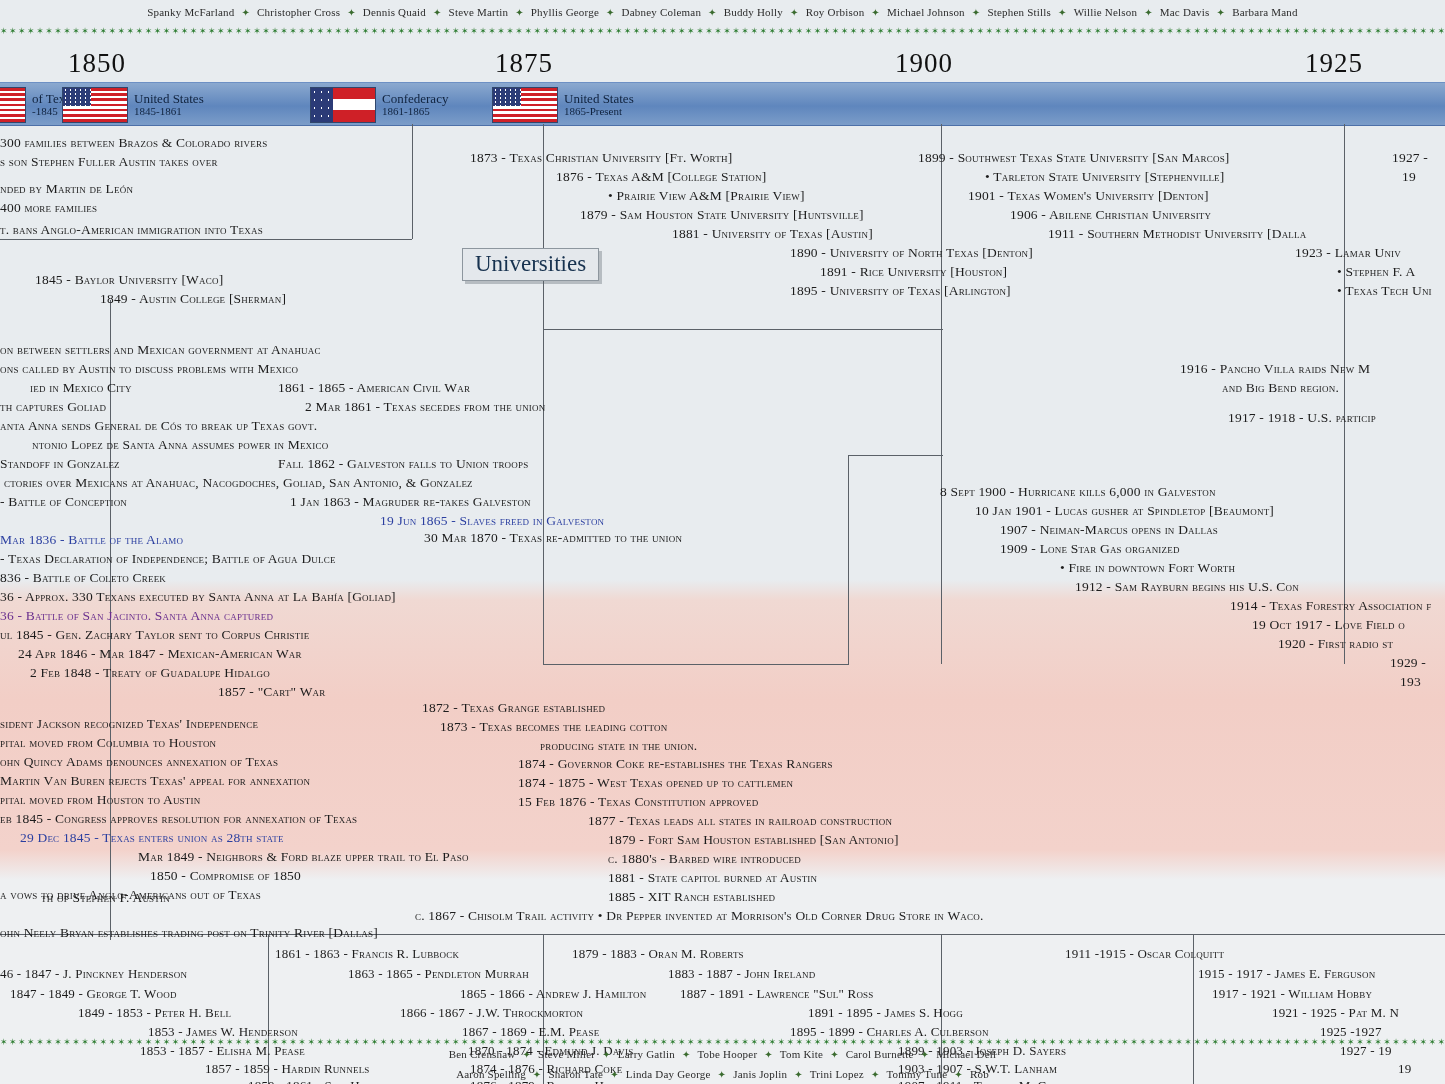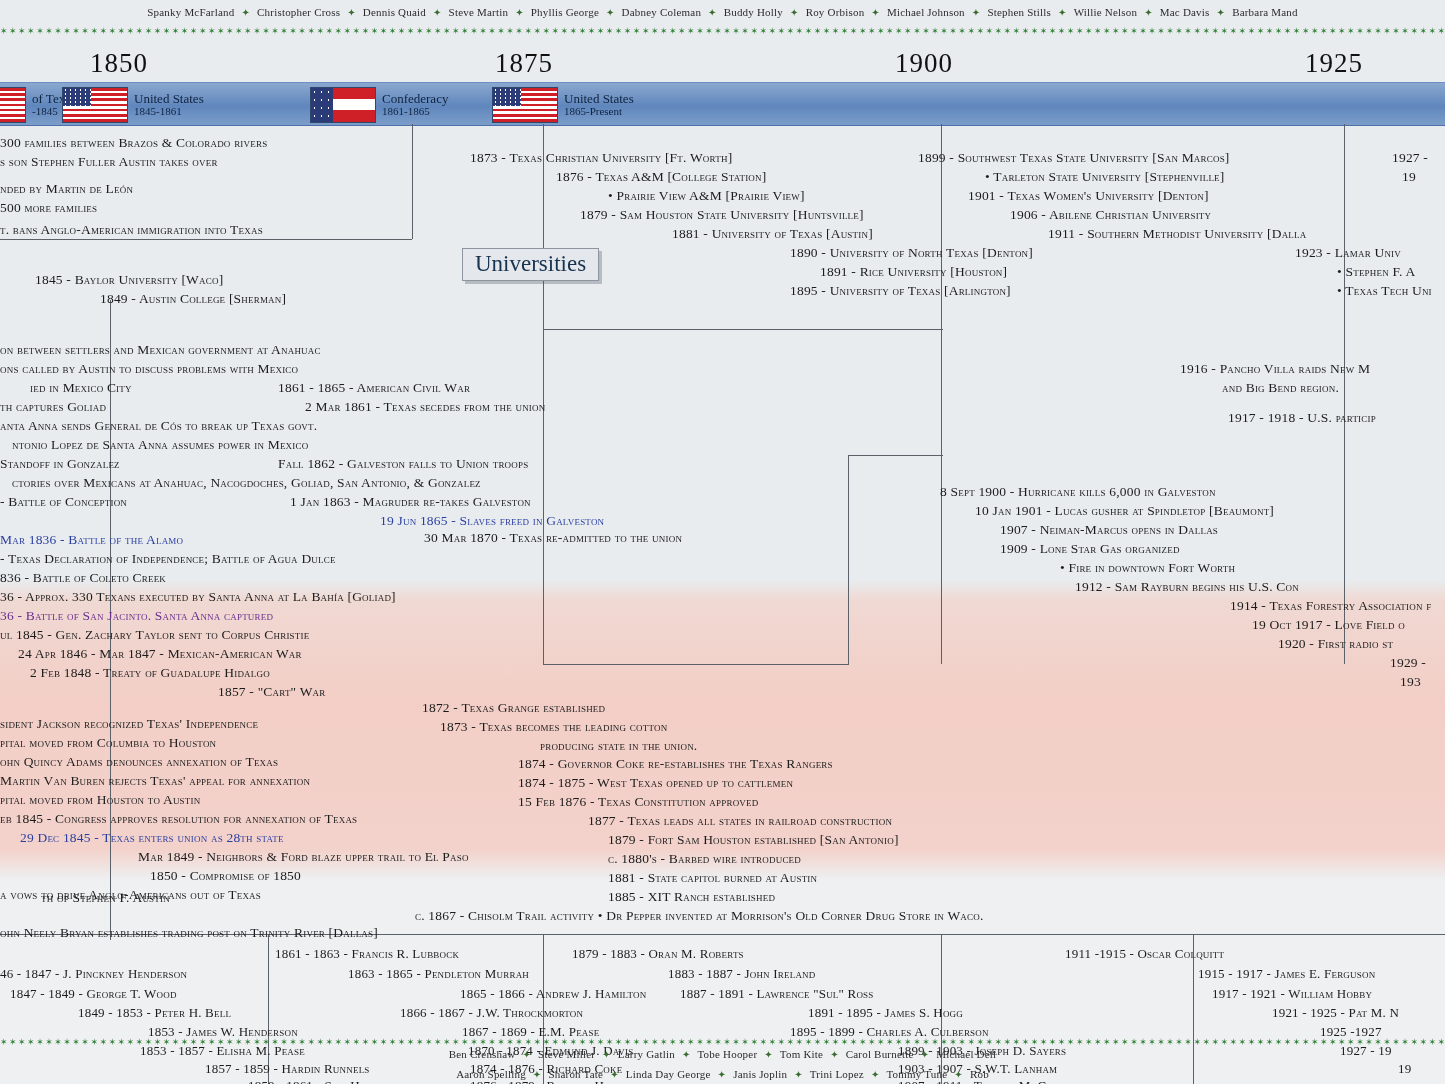--- a/index.html
+++ b/index.html
@@ -101,21 +101,21 @@
 </style>
 </head>
 <body>
 
 <div class="page">
 
   <div class="names-strip top" id="names-top"><span>Spanky McFarland</span><span class="sep">✦</span><span>Christopher Cross</span><span class="sep">✦</span><span>Dennis Quaid</span><span class="sep">✦</span><span>Steve Martin</span><span class="sep">✦</span><span>Phyllis George</span><span class="sep">✦</span><span>Dabney Coleman</span><span class="sep">✦</span><span>Buddy Holly</span><span class="sep">✦</span><span>Roy Orbison</span><span class="sep">✦</span><span>Michael Johnson</span><span class="sep">✦</span><span>Stephen Stills</span><span class="sep">✦</span><span>Willie Nelson</span><span class="sep">✦</span><span>Mac Davis</span><span class="sep">✦</span><span>Barbara Mand</span></div>
   <div class="star-band t" id="stars-top">✶✶✶✶✶✶✶✶✶✶✶✶✶✶✶✶✶✶✶✶✶✶✶✶✶✶✶✶✶✶✶✶✶✶✶✶✶✶✶✶✶✶✶✶✶✶✶✶✶✶✶✶✶✶✶✶✶✶✶✶✶✶✶✶✶✶✶✶✶✶✶✶✶✶✶✶✶✶✶✶✶✶✶✶✶✶✶✶✶✶✶✶✶✶✶✶✶✶✶✶✶✶✶✶✶✶✶✶✶✶✶✶✶✶✶✶✶✶✶✶✶✶✶✶✶✶✶✶✶✶✶✶✶✶✶✶✶✶✶✶✶✶✶✶✶✶✶✶✶✶✶✶✶✶✶✶✶✶✶✶✶✶✶✶✶✶✶✶✶✶✶✶✶✶✶✶✶✶✶✶✶✶✶✶✶✶✶✶✶✶</div>
 
   <div class="decade-row" id="decades">
-      <div class="decade" style="left: 90px;">1850</div>
+      <div class="decade" style="left: 68px;">1850</div>
       <div class="decade" style="left: 495px;">1875</div>
       <div class="decade" style="left: 895px;">1900</div>
       <div class="decade" style="left: 1305px;">1925</div>
     </div>
 
   <div class="flagbar" id="flagbar">
       <div class="flagblock" style="left: -40px;">
         <div class="flag">
           <div class="stripes"></div>
         </div>
@@ -174,21 +174,21 @@
   <div class="vline" style="left:268px;top:934px;height:150px;"></div>
 
   <div id="sections">
       <div class="section-label" style="left: 462px; top: 248px;">Universities</div>
     </div>
 
   <div id="early-texas">
       <div class="entry  " style="left: 0px; top: 135px;">300 families between Brazos &amp; Colorado rivers</div>
       <div class="entry  " style="left: 0px; top: 154px;">s son Stephen Fuller Austin takes over</div>
       <div class="entry  " style="left: 0px; top: 181px;">nded by Martin de León</div>
-      <div class="entry  " style="left: 0px; top: 200px;">500 more families</div>
+      <div class="entry  " style="left: 0px; top: 200px;">400 more families</div>
       <div class="entry  " style="left: 0px; top: 222px;">t. bans Anglo-American immigration into Texas</div>
     </div>
   <div id="universities">
       <div class="entry  " style="left: 470px; top: 150px;">1873 - Texas Christian University [Ft. Worth]</div>
       <div class="entry  " style="left: 556px; top: 169px;">1876 - Texas A&amp;M [College Station]</div>
       <div class="entry  " style="left: 608px; top: 188px;">• Prairie View A&amp;M [Prairie View]</div>
       <div class="entry  " style="left: 580px; top: 207px;">1879 - Sam Houston State University [Huntsville]</div>
       <div class="entry  " style="left: 672px; top: 226px;">1881 - University of Texas [Austin]</div>
       <div class="entry  " style="left: 790px; top: 245px;">1890 - University of North Texas [Denton]</div>
       <div class="entry  " style="left: 820px; top: 264px;">1891 - Rice University [Houston]</div>
@@ -207,24 +207,24 @@
       <div class="entry  " style="left: 100px; top: 291px;">1849 - Austin College [Sherman]</div>
     </div>
   <div id="events">
       <div class="entry  " style="left: 0px; top: 342px;">on between settlers and Mexican government at Anahuac</div>
       <div class="entry  " style="left: 0px; top: 361px;">ons called by Austin to discuss problems with Mexico</div>
       <div class="entry  " style="left: 0px; top: 380px; margin-left: 30px;">ied in Mexico City</div>
       <div class="entry  " style="left: 278px; top: 380px;">1861 - 1865 - American Civil War</div>
       <div class="entry  " style="left: 0px; top: 399px;">th captures Goliad</div>
       <div class="entry  " style="left: 305px; top: 399px;">2 Mar 1861 - Texas secedes from the union</div>
       <div class="entry  " style="left: 0px; top: 418px;">anta Anna sends General de Cós to break up Texas govt.</div>
-      <div class="entry  " style="left: 12px; top: 437px;">ntonio Lopez de Santa Anna assumes power in Mexico</div>
+      <div class="entry  " style="left: 0px; top: 437px; padding-left: 32px;">ntonio Lopez de Santa Anna assumes power in Mexico</div>
       <div class="entry  " style="left: 0px; top: 456px;">Standoff in Gonzalez</div>
       <div class="entry  " style="left: 278px; top: 456px;">Fall 1862 - Galveston falls to Union troops</div>
-      <div class="entry  " style="left: 12px; top: 475px;">ctories over Mexicans at Anahuac, Nacogdoches, Goliad, San Antonio, &amp; Gonzalez</div>
+      <div class="entry  " style="left: 4px; top: 475px;">ctories over Mexicans at Anahuac, Nacogdoches, Goliad, San Antonio, &amp; Gonzalez</div>
       <div class="entry  " style="left: 0px; top: 494px;">- Battle of Conception</div>
       <div class="entry  " style="left: 290px; top: 494px;">1 Jan 1863 - Magruder re-takes Galveston</div>
       <div class="entry  blue" style="left: 380px; top: 513px;">19 Jun 1865 - Slaves freed in Galveston</div>
       <div class="entry  blue" style="left: 0px; top: 532px; text-align: center;">Mar 1836 - Battle of the Alamo</div>
       <div class="entry  " style="left: 424px; top: 530px;">30 Mar 1870 - Texas re-admitted to the union</div>
       <div class="entry  " style="left: 0px; top: 551px;">- Texas Declaration of Independence; Battle of Agua Dulce</div>
       <div class="entry  " style="left: 0px; top: 570px;">836 - Battle of Coleto Creek</div>
       <div class="entry  " style="left: 0px; top: 589px;">36 - Approx. 330 Texans executed by Santa Anna at La Bahía [Goliad]</div>
       <div class="entry  purple" style="left: 0px; top: 608px;">36 - Battle of San Jacinto. Santa Anna captured</div>
       <div class="entry  " style="left: 0px; top: 627px;">ul 1845 - Gen. Zachary Taylor sent to Corpus Christie</div>

